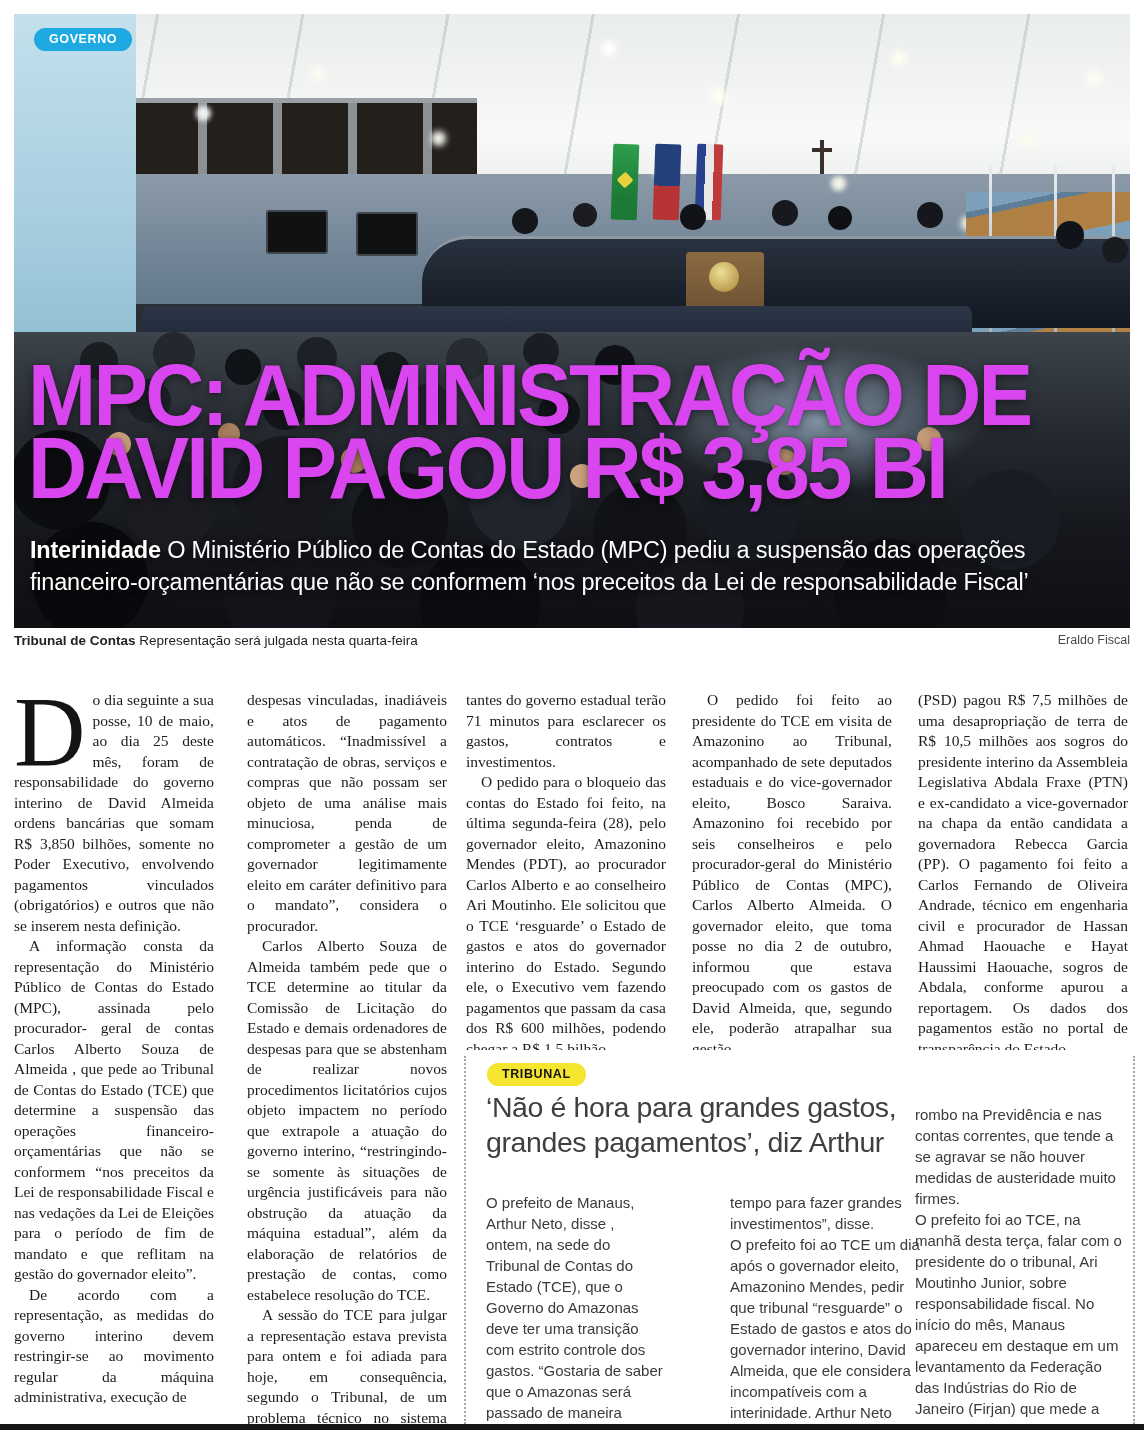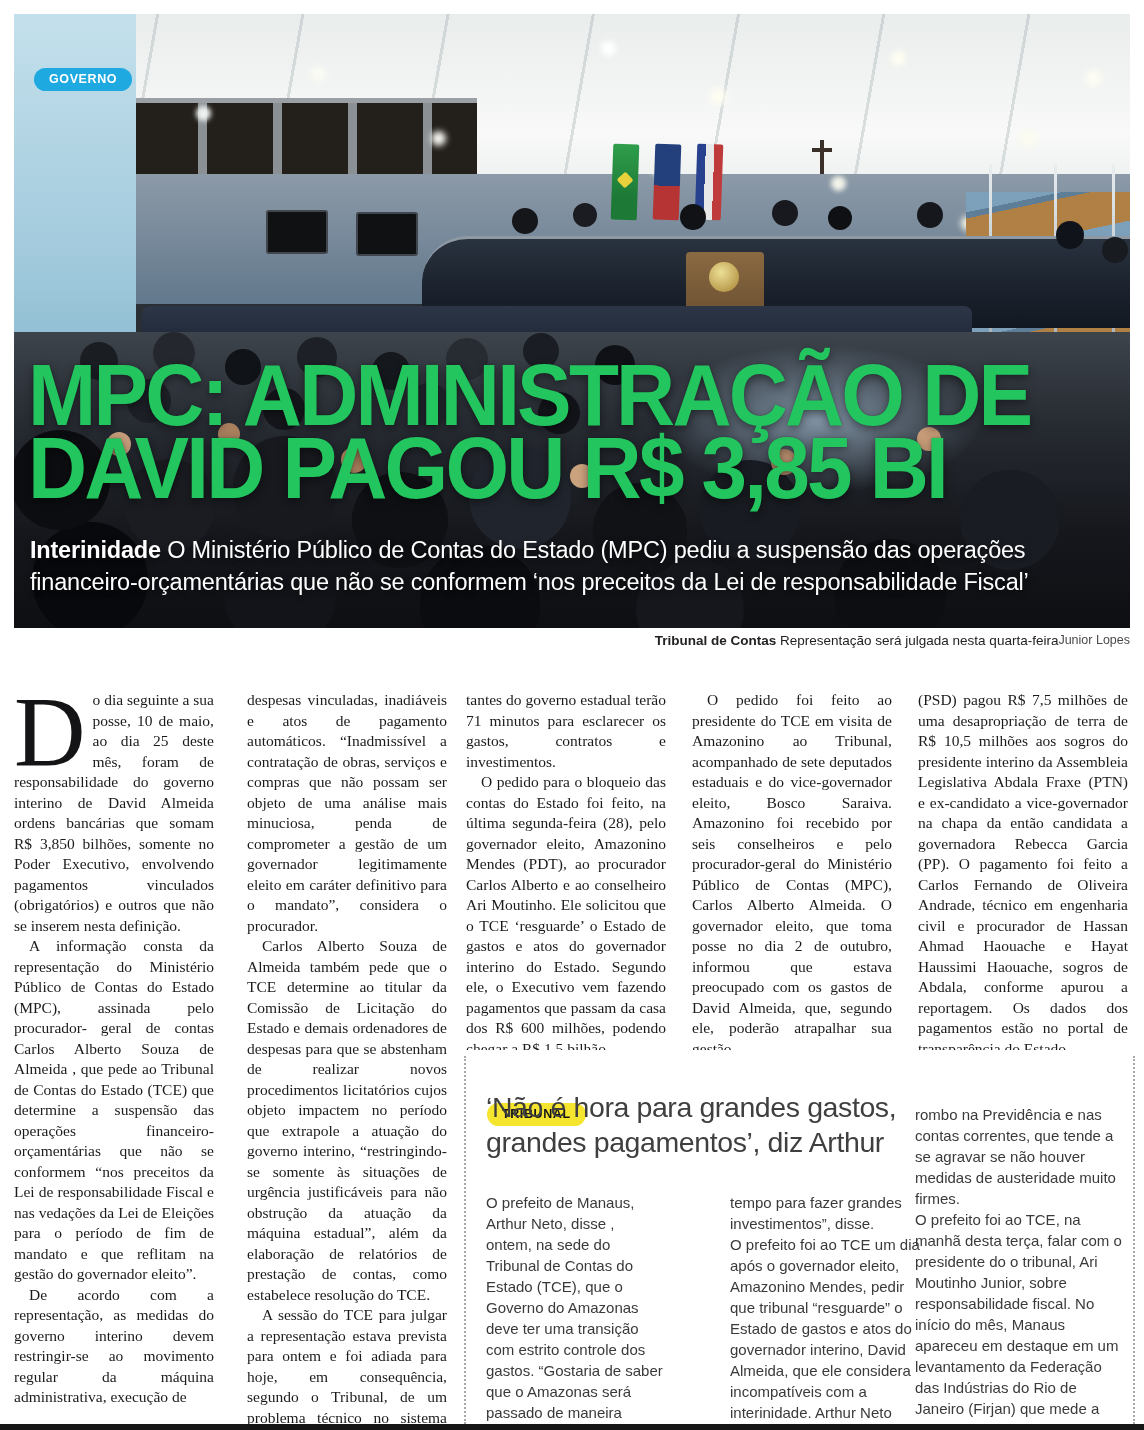--- a/index.html
+++ b/index.html
@@ -67,37 +67,37 @@
       350px 470px 0 12px #0e1014, 470px 448px 0 15px #20242c, 590px 480px 0 11px #101216,
       700px 460px 0 14px #181b21, 40px 530px 0 22px #08090c, 230px 545px 0 20px #121419,
       430px 555px 0 24px #0b0c10, 640px 560px 0 18px #15171d, 840px 545px 0 20px #0d0e12,
       960px 470px 0 14px #191c22; }
   .ph-faces { position:absolute; left:0; top:0; width:20px; height:20px; border-radius:50%;
     box-shadow: 95px 420px 0 2px #c69d7b, 330px 436px 0 3px #b88a64, 558px 452px 0 2px #caa27e,
       205px 410px 0 1px #a97f5e, 760px 438px 0 3px #bd9270, 905px 415px 0 2px #c79c78; }
 
   
   .badge { position:absolute; display:inline-block; font-weight:bold; font-size:12.5px;
-           letter-spacing:.6px; padding:4px 15px 5px; border-radius:13px;margin-top:40px; }
+           letter-spacing:.6px; padding:4px 15px 5px; border-radius:13px; }
   .badge-governo { left:20px; top:14px; background:var(--accent_cyan); color:#fff; }
   .badge-tribunal { left:487px; top:1063px; background:var(--accent_yellow); color:#151515; position:absolute; }
 
   
-  .headline { position:absolute; left:14px; top:344px; width:1110px; color:#22c55e; }
+  .headline { position:absolute; left:14px; top:344px; width:1110px; color:#d946ef; }
   .headline .hl-line { font-weight:bold; font-size:88px; line-height:73px; letter-spacing:-3px;
       transform:scaleX(.93); transform-origin:left top; white-space:nowrap;
       text-shadow:0 3px 10px rgba(0,0,0,.45), 0 0 2px rgba(0,0,0,.25); }
   .subhead { position:absolute; left:16px; top:520px; width:1064px; color:#fff;
       font-size:23.5px; line-height:32px; letter-spacing:-0.2px;
       text-shadow:0 2px 6px rgba(0,0,0,.5); }
   .subhead b { font-weight:bold; }
 
   
   .caption-row { position:absolute; left:14px; top:633px; width:1116px; display:flex;
-      justify-content:flex-end; font-size:13.5px; color:#222; }
+      justify-content:space-between; font-size:13.5px; color:#222; }
   .caption-row .credit { color:#4a4a4a; font-size:12.5px; }
 
   
   .col { position:absolute; top:690px; width:200px; overflow:hidden;
          font-family:"Liberation Serif", serif; font-size:15.5px; line-height:20.5px;
          text-align:justify; color:#1b1b1d; hyphens:auto; }
   .col p { margin:0; }
   .col p.indent { text-indent:15px; }
   #col1 { left:14px;  height:738px; }
   #col2 { left:247px; height:738px; }
@@ -170,21 +170,21 @@
 
   <div class="subhead">
     <b>Interinidade</b><span> O Ministério Público de Contas do Estado (MPC) pediu a suspensão das operações financeiro-orçamentárias que não se conformem ‘nos preceitos da Lei de responsabilidade Fiscal’</span>
   </div>
 </div>
 
 <div class="caption-row">
   <div>
     <b>Tribunal de Contas</b><span> Representação será julgada nesta quarta-feira</span>
   </div>
-  <div class="credit">Junior Lopes</div>
+  <div class="credit">Eraldo Fiscal</div>
 </div>
 
 <div class="col" id="col1">
   <p><span class="dropcap">D</span><span>o dia seguinte a sua posse, 10 de maio, ao dia 25 deste mês, foram de responsabilidade do governo interino de David Almeida ordens bancárias que somam R$ 3,850 bilhões, somente no Poder Executivo, envolvendo pagamentos vinculados (obrigatórios) e outros que não se inserem nesta definição.</span></p>
   <p class="indent">A informação consta da representação do Ministério Público de Contas do Estado (MPC), assinada pelo procurador- geral de contas Carlos Alberto Souza de Almeida , que pede ao Tribunal de Contas do Estado (TCE) que determine a suspensão das operações financeiro-orçamentárias que não se conformem “nos preceitos da Lei de responsabilidade Fiscal e nas vedações da Lei de Eleições para o período de fim de mandato e que reflitam na gestão do governador eleito”.</p>
   <p class="indent">De acordo com a representação, as medidas do governo interino devem restringir-se ao movimento regular da máquina administrativa, execução de</p>
 </div>
 
 <div class="col" id="col2">
   <p>despesas vinculadas, inadiáveis e atos de pagamento automáticos. “Inadmissível a contratação de obras, serviços e compras que não possam ser objeto de uma análise mais minuciosa, penda de comprometer a gestão de um governador legitimamente eleito em caráter definitivo para o mandato”, considera o procurador.</p>

